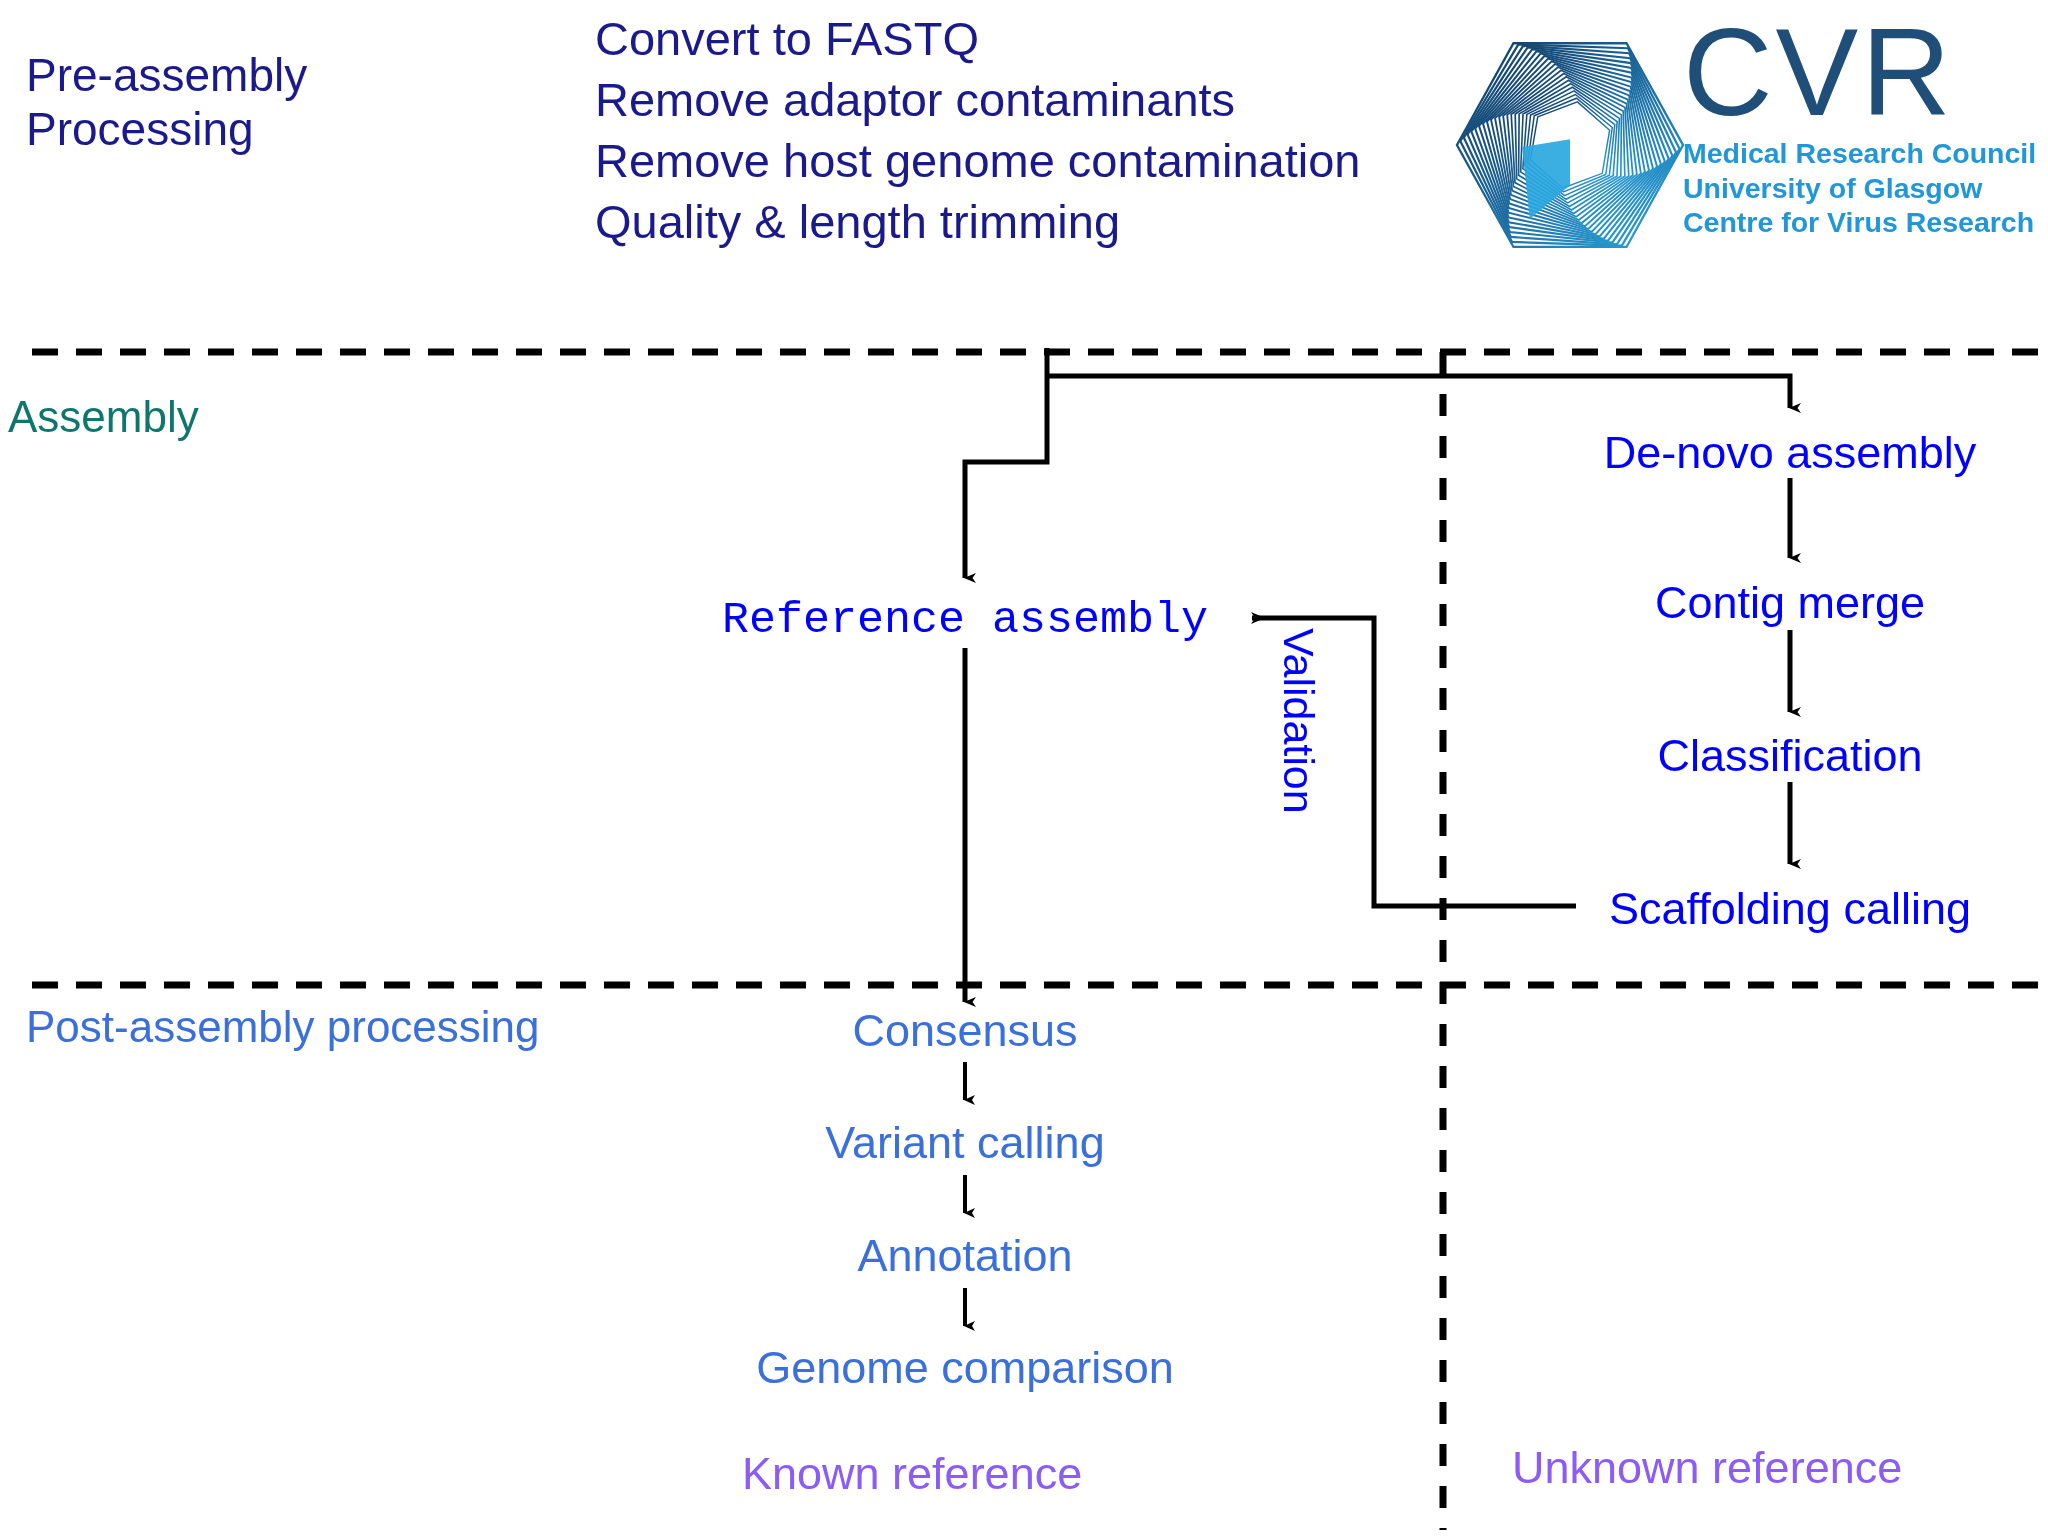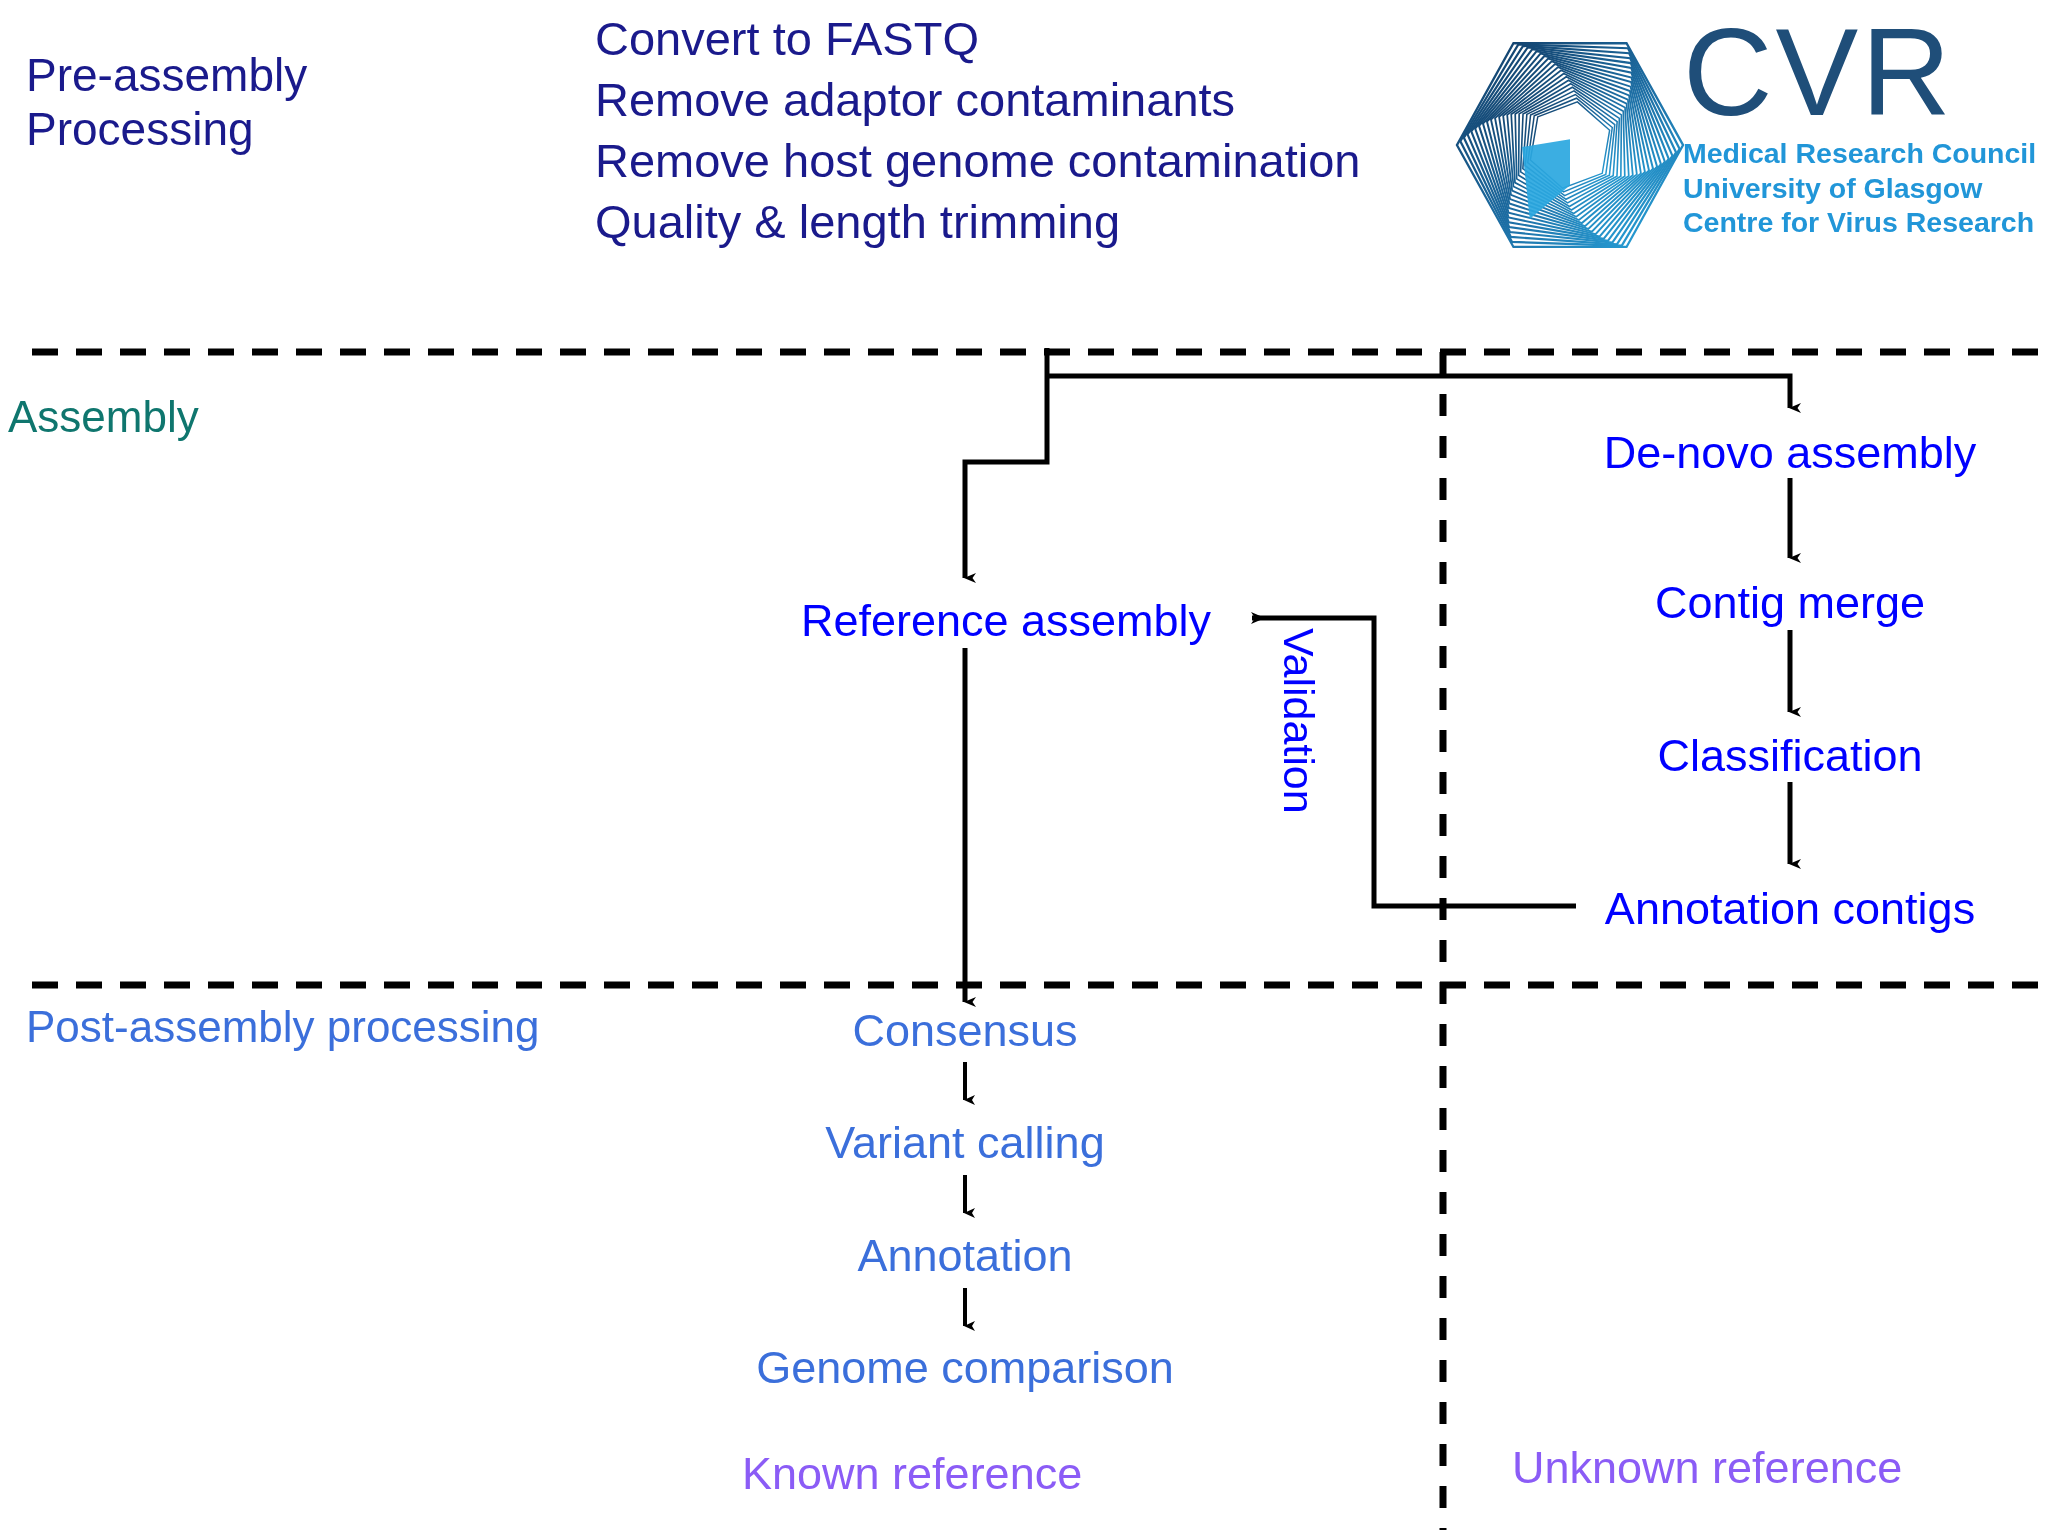--- a/index.html
+++ b/index.html
@@ -57,21 +57,21 @@
     position: absolute;
     white-space: nowrap;
     font-size: 45px;
     color: #0000ff;
     transform: translateX(-50%);
     text-align: center;
   }
   .node-post {
     color: #3b6fdb;
   }
-  #node-reference-assembly { left: 1006px; top: 595px; }
+  #node-reference-assembly { left: 965px; top: 595px; font-family: Liberation Mono, monospace; }
   #node-denovo-assembly    { left: 1790px; top: 427px; }
   #node-contig-merge       { left: 1790px; top: 577px; }
   #node-classification     { left: 1790px; top: 730px; }
   #node-scaffolding        { left: 1790px; top: 883px; }
 
   #node-consensus          { left: 965px; top: 1005px; }
   #node-variant-calling    { left: 965px; top: 1117px; }
   #node-annotation         { left: 965px; top: 1230px; }
   #node-genome-comparison  { left: 965px; top: 1342px; }
 
@@ -196,21 +196,21 @@
   </div>
 
   <div class="txt" id="assembly-title">Assembly</div>
   <div class="txt" id="postassembly-title">Post-assembly processing</div>
 
   <div class="node" id="node-reference-assembly">Reference assembly</div>
 
   <div class="node" id="node-denovo-assembly">De-novo assembly</div>
   <div class="node" id="node-classification">Classification</div>
   <div class="node" id="node-contig-merge">Contig merge</div>
-  <div class="node" id="node-scaffolding">Annotation contigs</div>
+  <div class="node" id="node-scaffolding">Scaffolding calling</div>
 
   <div id="validation-label">Validation</div>
 
   <div class="node node-post" id="node-consensus">Consensus</div>
   <div class="node node-post" id="node-variant-calling">Variant calling</div>
   <div class="node node-post" id="node-annotation">Annotation</div>
   <div class="node node-post" id="node-genome-comparison">Genome comparison</div>
 
   <div class="bottom-caption" id="caption-known">Known reference</div>
   <div class="bottom-caption" id="caption-unknown">Unknown reference</div>

